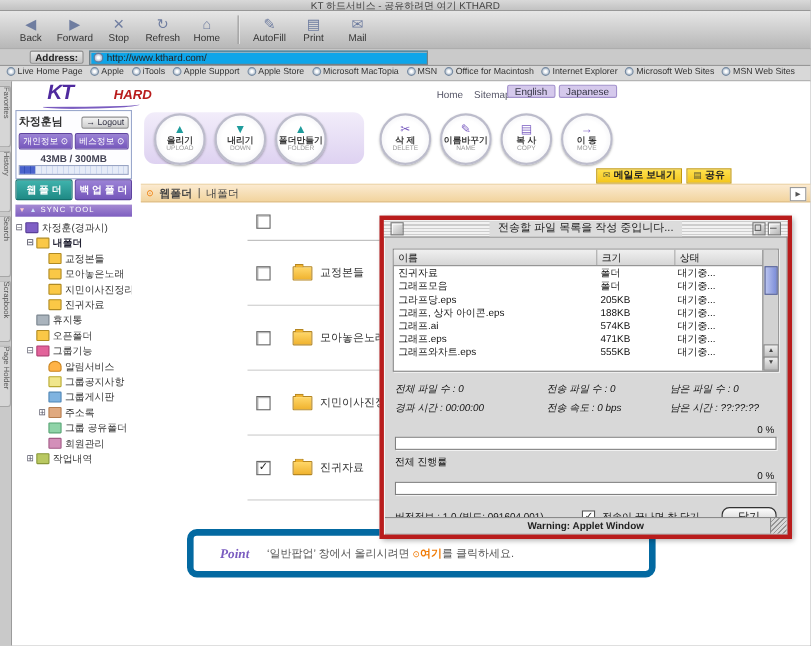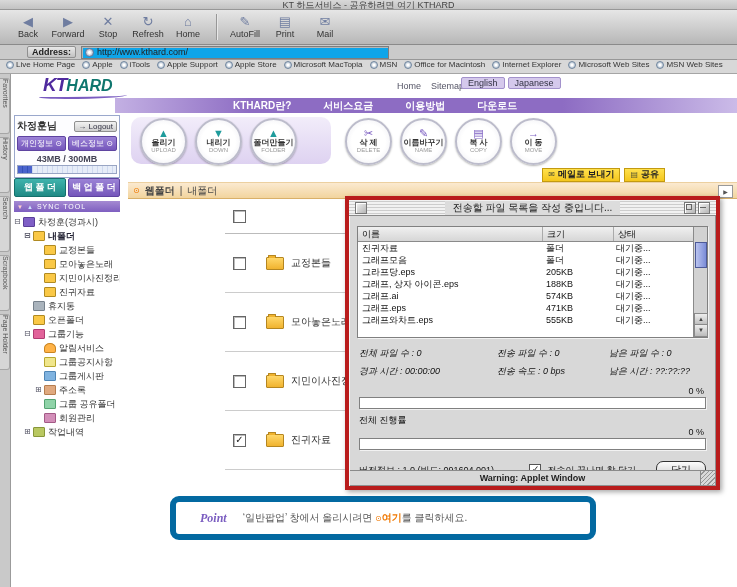--- a/index.html
+++ b/index.html
@@ -27,21 +27,21 @@
   .favdot{width:6px;height:6px;border-radius:50%;background:radial-gradient(#fff 20%,#8aa0b8);border:1px solid #7388a0;}
   
   .pagewrap{flex:1;display:flex;min-height:0;}
   .ietabs{width:10px;background:#c9c9c9;border-right:1px solid #9b9b9b;flex:0 0 auto;display:flex;flex-direction:column;gap:3px;padding-top:4px;}
   .ietab{height:54px;background:#d6d6d6;border:1px solid #a6a6a6;border-left:none;border-radius:0 3px 3px 0;
     font-size:7px;color:#555;overflow:hidden;display:flex;justify-content:center;}
   .ietab span{writing-mode:vertical-rl;line-height:8px;}
   .page{flex:1;min-width:0;position:relative;background:#fff;display:flex;flex-direction:column;}
   .site-header{height:24px;position:relative;flex:0 0 auto;}
   .logo{position:absolute;left:32px;top:0;font-size:19px;font-weight:bold;font-style:italic;color:#4f2a9e;letter-spacing:-1px;}
-  .logo .hard{font-size:16px;color:#0f766e;letter-spacing:0;}
+  .logo .hard{font-size:12px;color:#b91c1c;letter-spacing:0;margin-left:37px;}
   .logo-swoosh{position:absolute;left:28px;top:19px;width:88px;height:4px;border-bottom:2px solid #7a5cc0;border-radius:0 0 70% 30%;}
   .util{position:absolute;left:386px;top:7px;display:flex;gap:10px;font-size:9px;color:#556;}
   .langs{position:absolute;left:450px;top:3px;display:flex;gap:3px;}
   .langs span{background:#d5c9ec;border:1px solid #a392cc;border-radius:2px;font-size:9px;padding:0 6px;color:#334;}
   .mainnav{height:15px;margin-left:104px;background:linear-gradient(90deg,#c3b0e3,#8d6cc3 22%,#8d6cc3 72%,#cbbbe8);
     display:flex;align-items:center;gap:32px;padding-left:118px;font-size:10px;font-weight:bold;color:#fff;flex:0 0 auto;}
   .mainnav span{cursor:default;}
   .body-row{flex:1;display:flex;padding-top:2px;min-height:0;}
   
   .sidebar{width:106px;flex:0 0 auto;padding-left:3px;font-size:9px;color:#333;}
@@ -262,26 +262,20 @@
         <div class="util">
           <span>Home</span>
           <span>Sitemap</span>
         </div>
         <div class="langs">
           <span>English</span>
           <span>Japanese</span>
         </div>
       </div>
 
-      <div class="mainnav">
-        <span>KTHARD란?</span>
-        <span>서비스요금</span>
-        <span>이용방법</span>
-        <span>다운로드</span>
-      </div>
 
       <div class="body-row">
 
         <div class="sidebar">
           <div class="userbox">
             <div class="urow1">
               <span class="uname">차정훈님</span>
               <span class="logoutbtn"><span>→</span> <span>Logout</span></span>
             </div>
             <div class="urow2">

